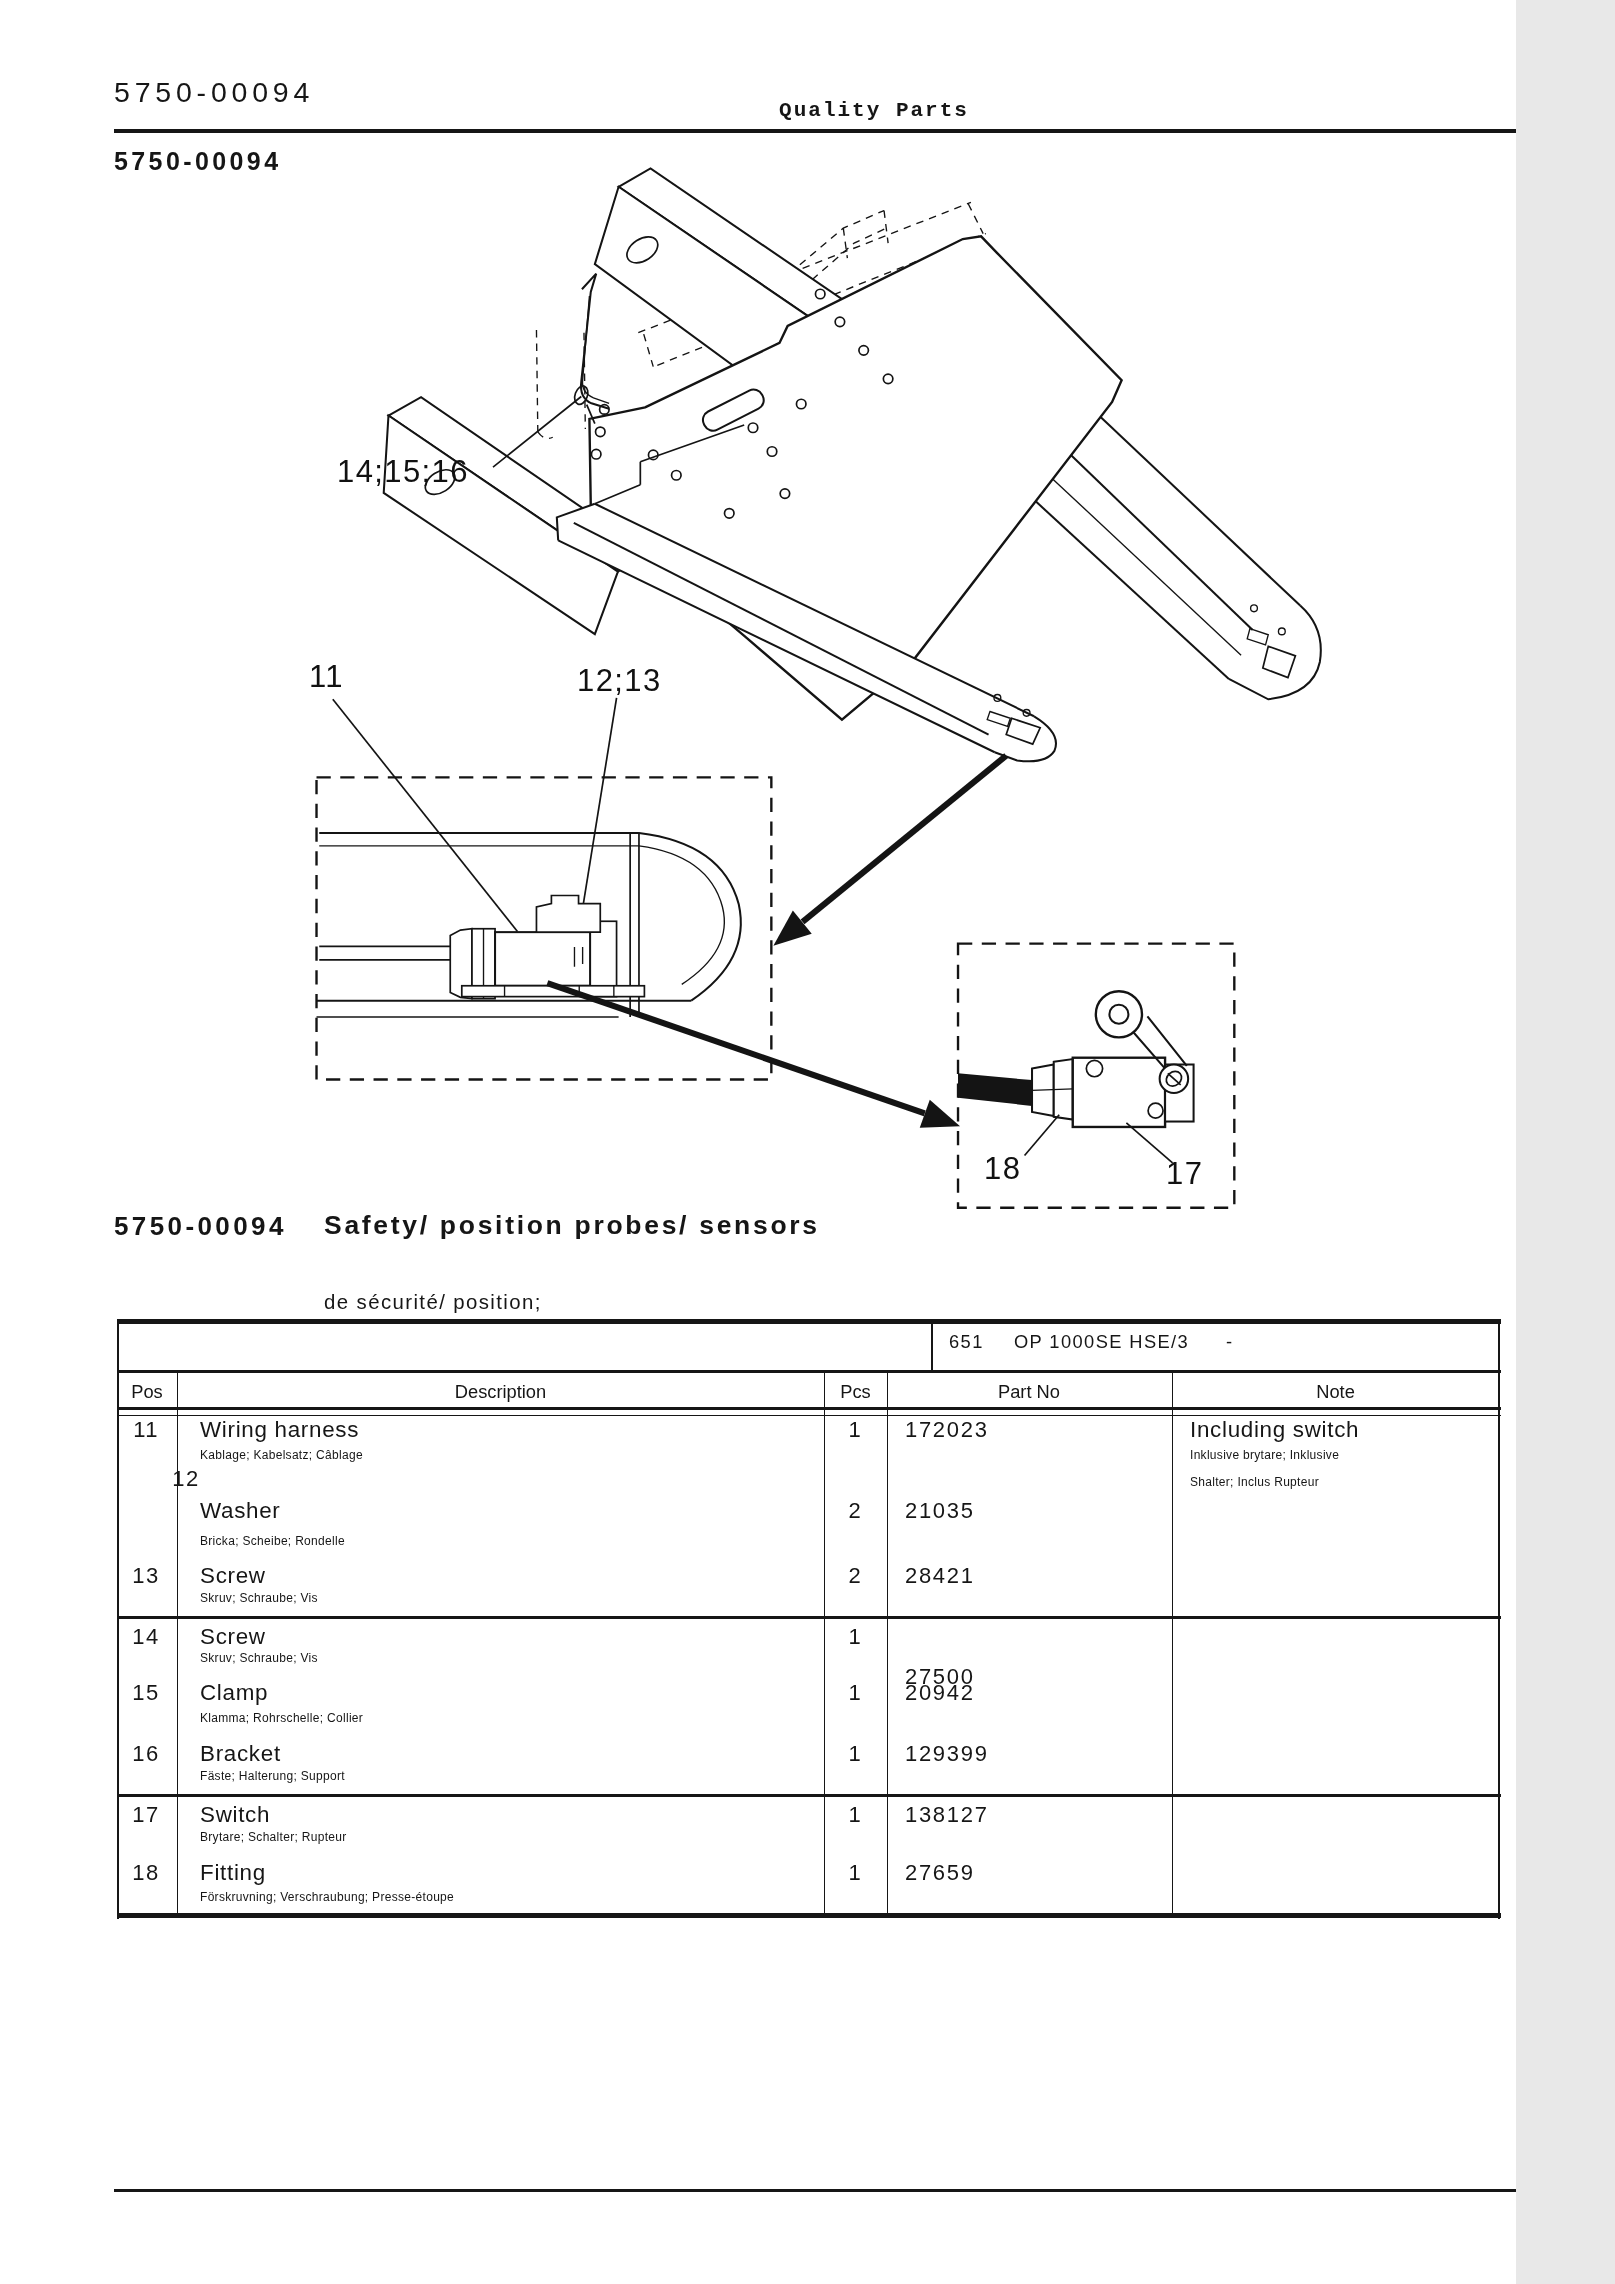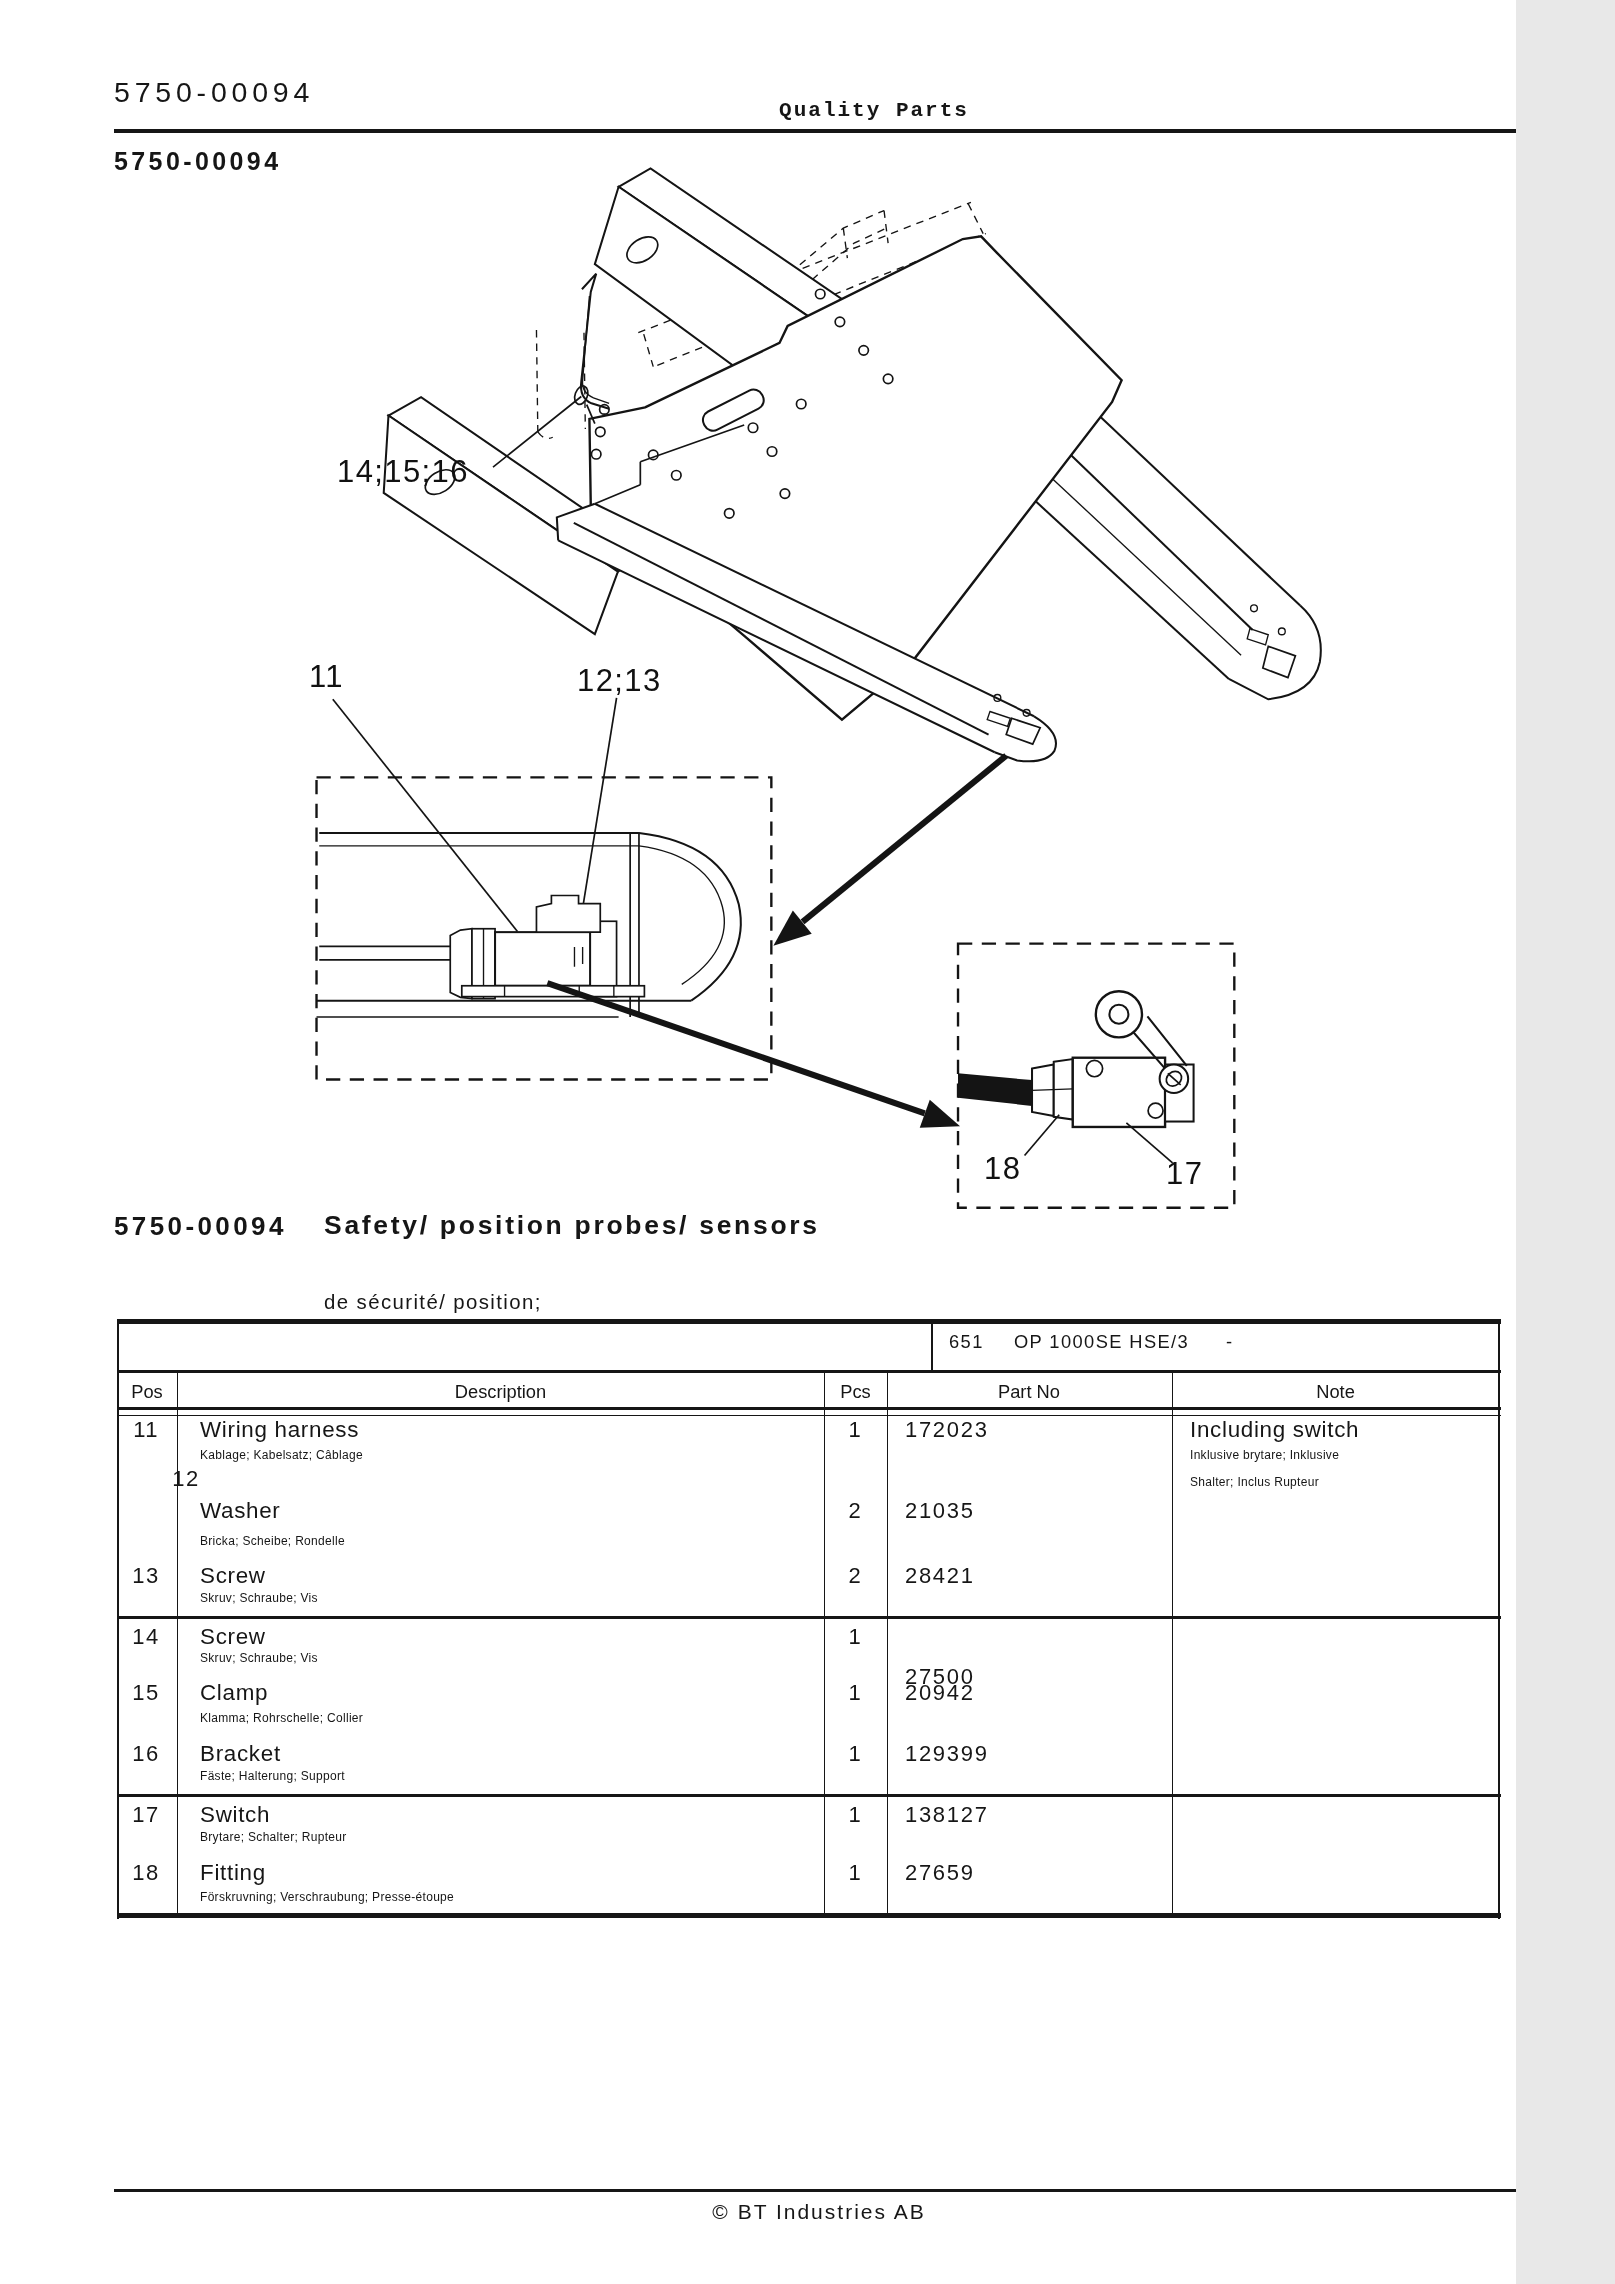--- a/index.html
+++ b/index.html
@@ -289,16 +289,15 @@
     <div>
       <div class="abs rpos" style="left:117px;top:1860px;">18</div>
       <div class="abs rmain" style="left:200px;top:1860px;">Fitting</div>
       <div class="abs rsub" style="left:200px;top:1890px;">Förskruvning; Verschraubung; Presse-étoupe</div>
       <div class="abs rpcs" style="left:824px;top:1860px;">1</div>
       <div class="abs rpart" style="left:905px;top:1860px;">27659</div>
     </div>
   </div>
 
   <div class="hline" style="left:114px;top:2189px;width:1410px;height:3.4px;"></div>
-  <div class="abs footer-txt" style="left:114px;top:2200px;width:1410px;">© BT Industries AB</div>
 
 </div>
 
 
 </body></html>

